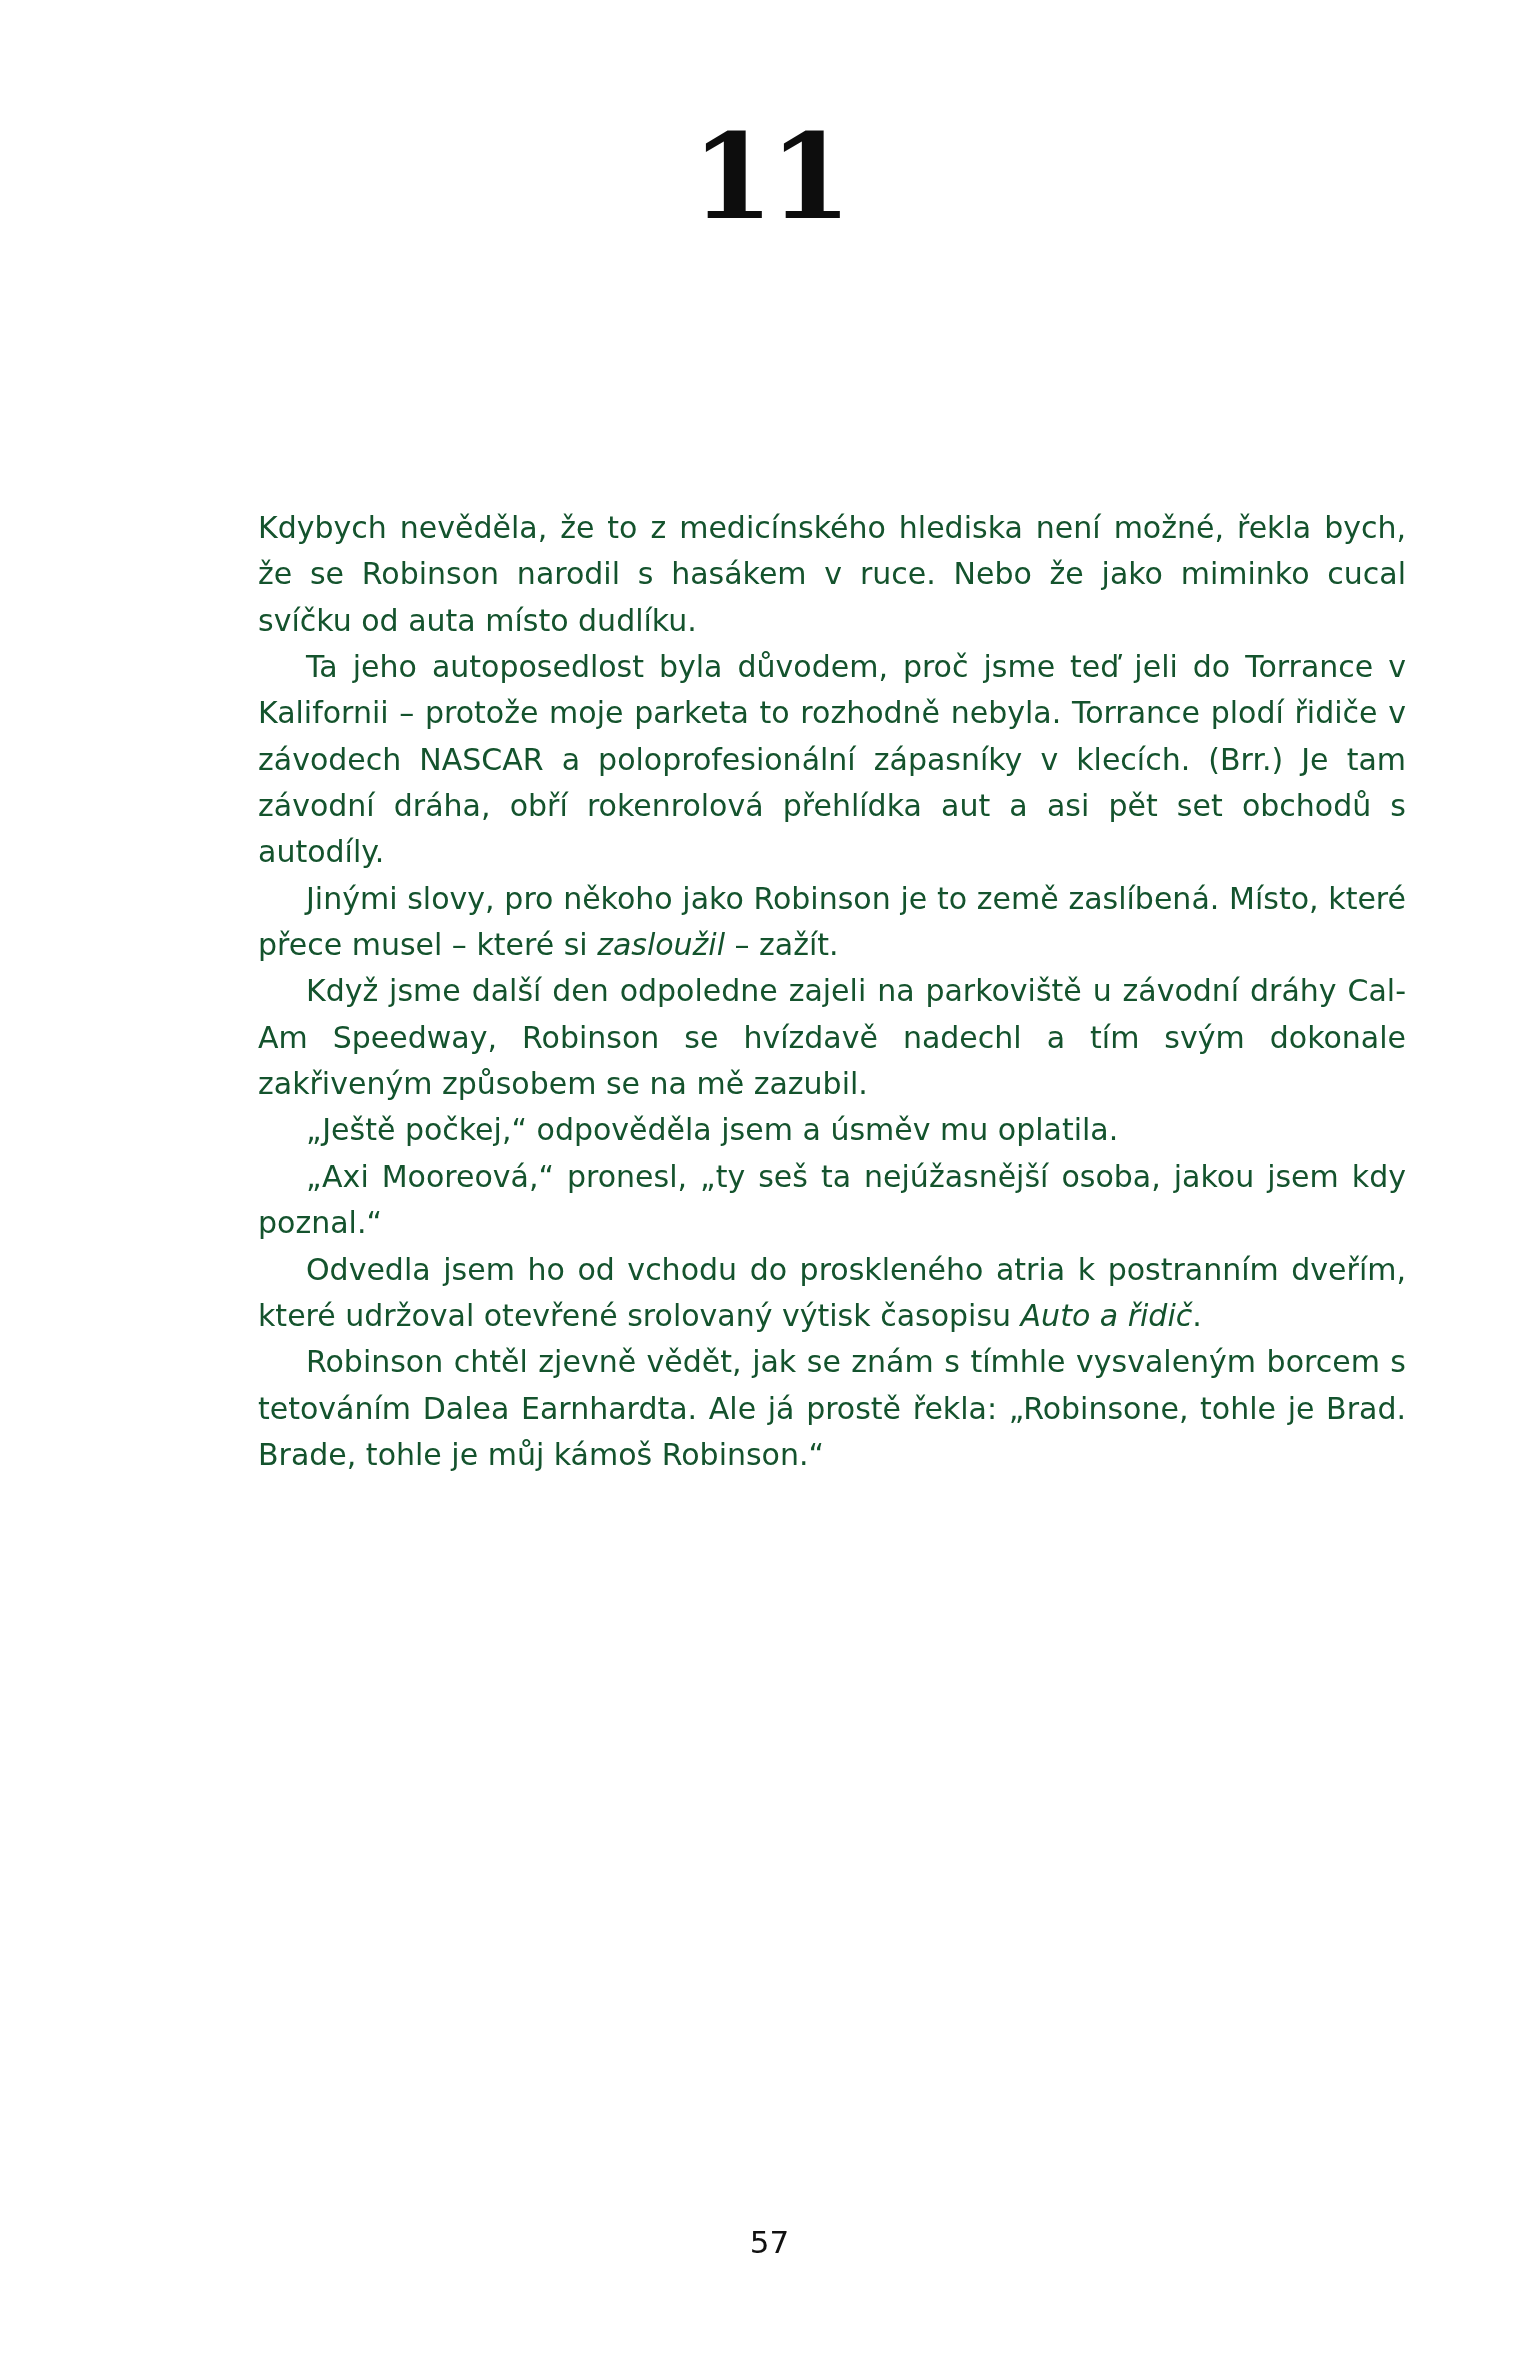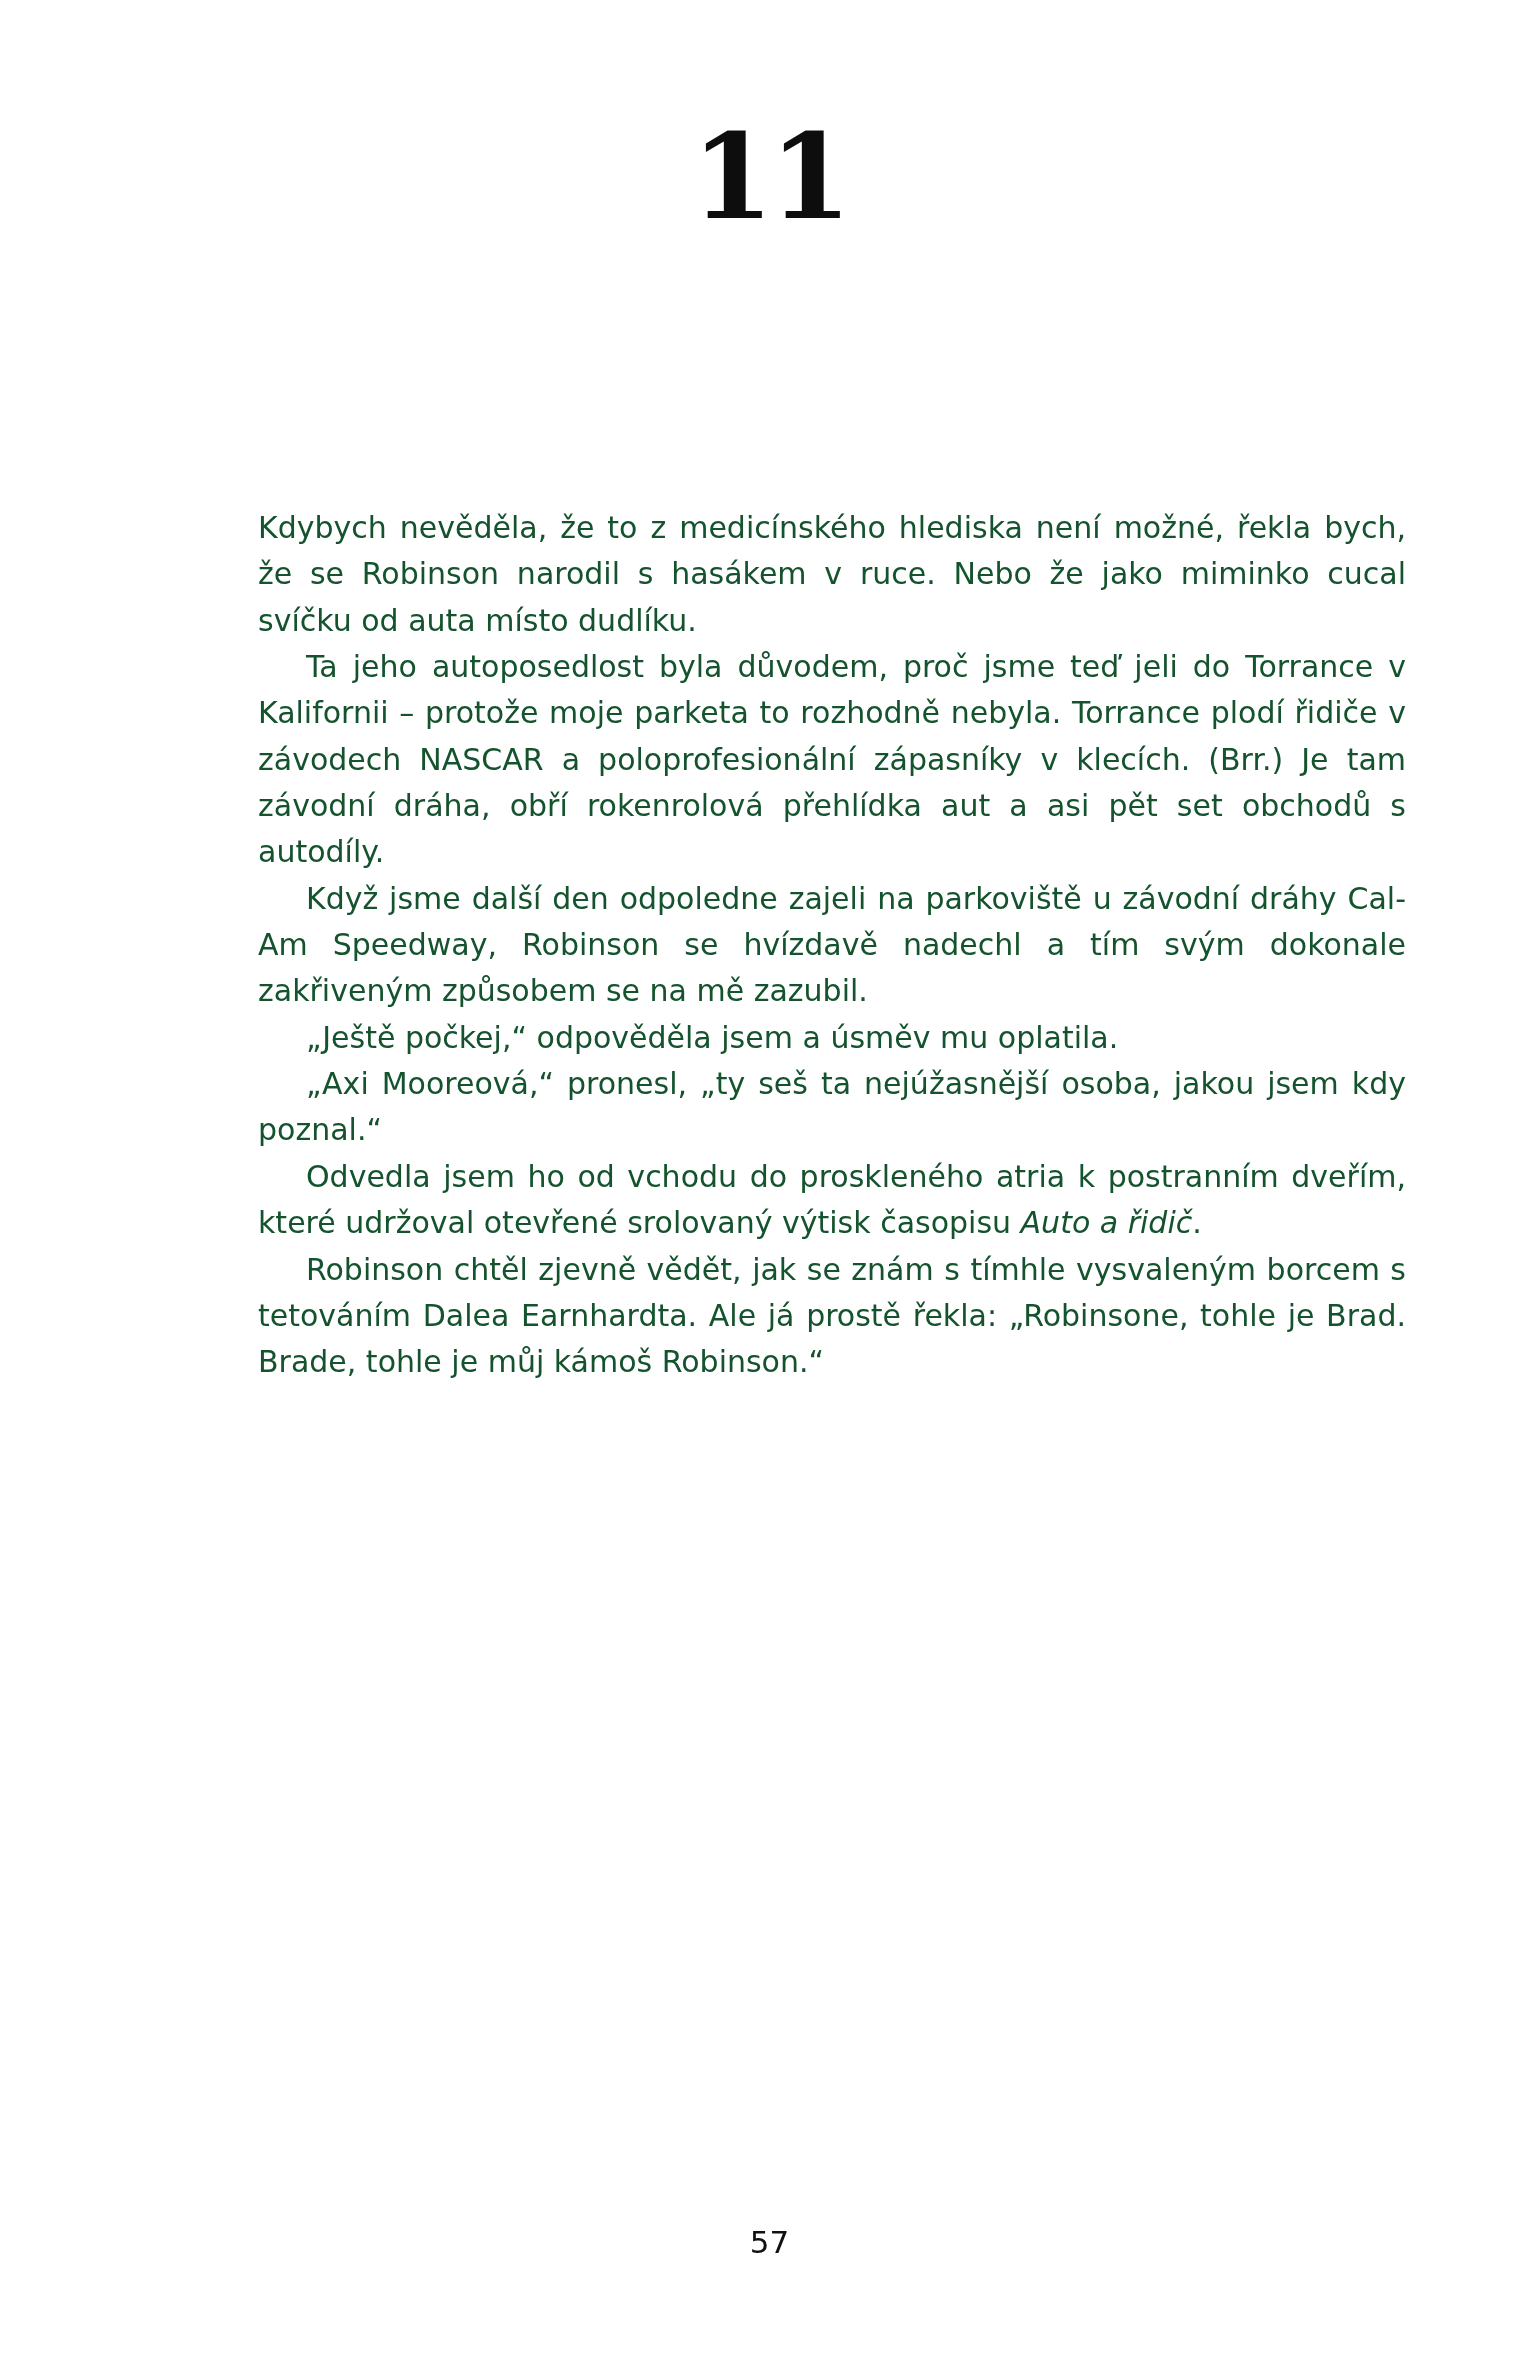--- a/index.html
+++ b/index.html
@@ -72,20 +72,23 @@
   <div class="body-text">
 
     <p>
       <span>Kdybych nevěděla, že to z medicínského hlediska není možné, řekla bych, že se Robinson narodil s hasákem v ruce. Nebo že jako miminko cucal svíčku od auta místo dudlíku.</span>
     </p>
 
     <p class="indent">
       <span>Ta jeho autoposedlost byla důvodem, proč jsme teď jeli do Torrance v Kalifornii – protože moje parketa to rozhodně nebyla. Torrance plodí řidiče v závodech NASCAR a poloprofesionální zápasníky v klecích. (Brr.) Je tam závodní dráha, obří rokenrolová přehlídka aut a asi pět set obchodů s autodíly.</span>
     </p>
 
+    <p class="indent">
+      <span>Jinými slovy, pro někoho jako Robinson je to země zaslíbená. Místo, které přece musel – které si </span><i>zasloužil</i><span> – zažít.</span>
+    </p>
 
     <p class="indent">
       <span>Když jsme další den odpoledne zajeli na parkoviště u závodní dráhy Cal-Am Speedway, Robinson se hvízdavě nadechl a tím svým dokonale zakřiveným způsobem se na mě zazubil.</span>
     </p>
 
     <p class="indent">
       <span>„Ještě počkej,“ odpověděla jsem a úsměv mu oplatila.</span>
     </p>
 
     <p class="indent">

